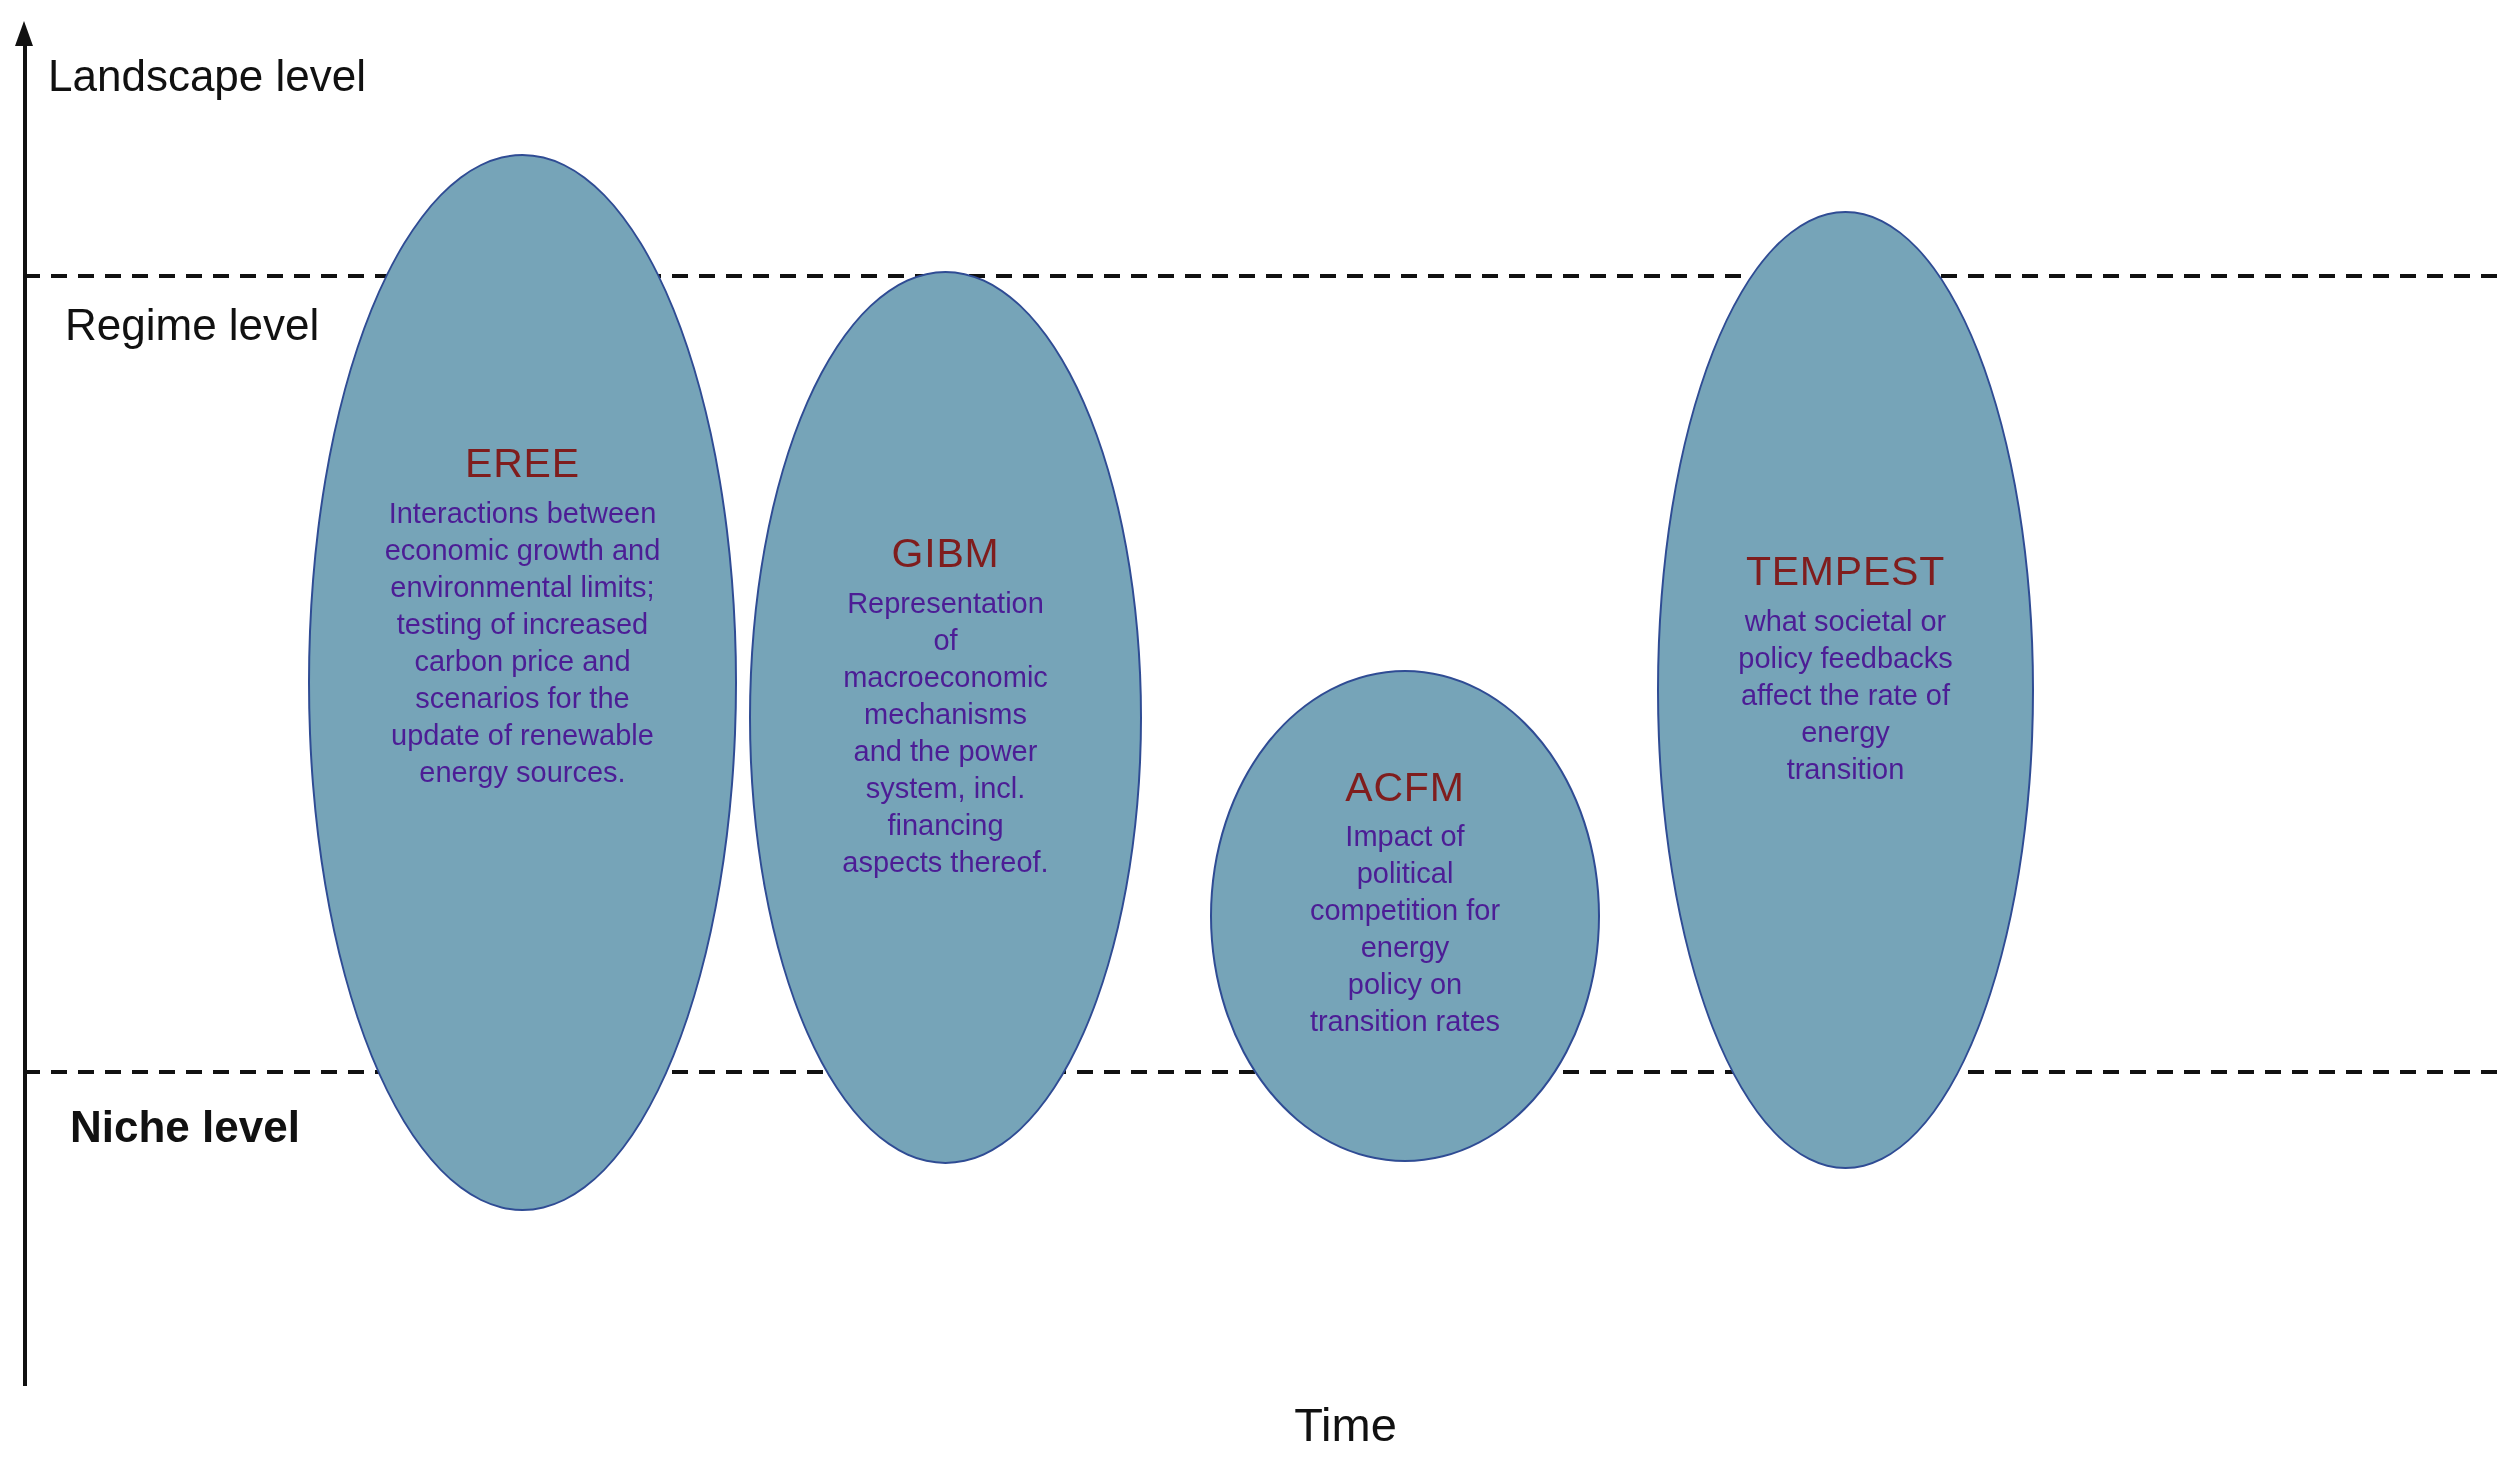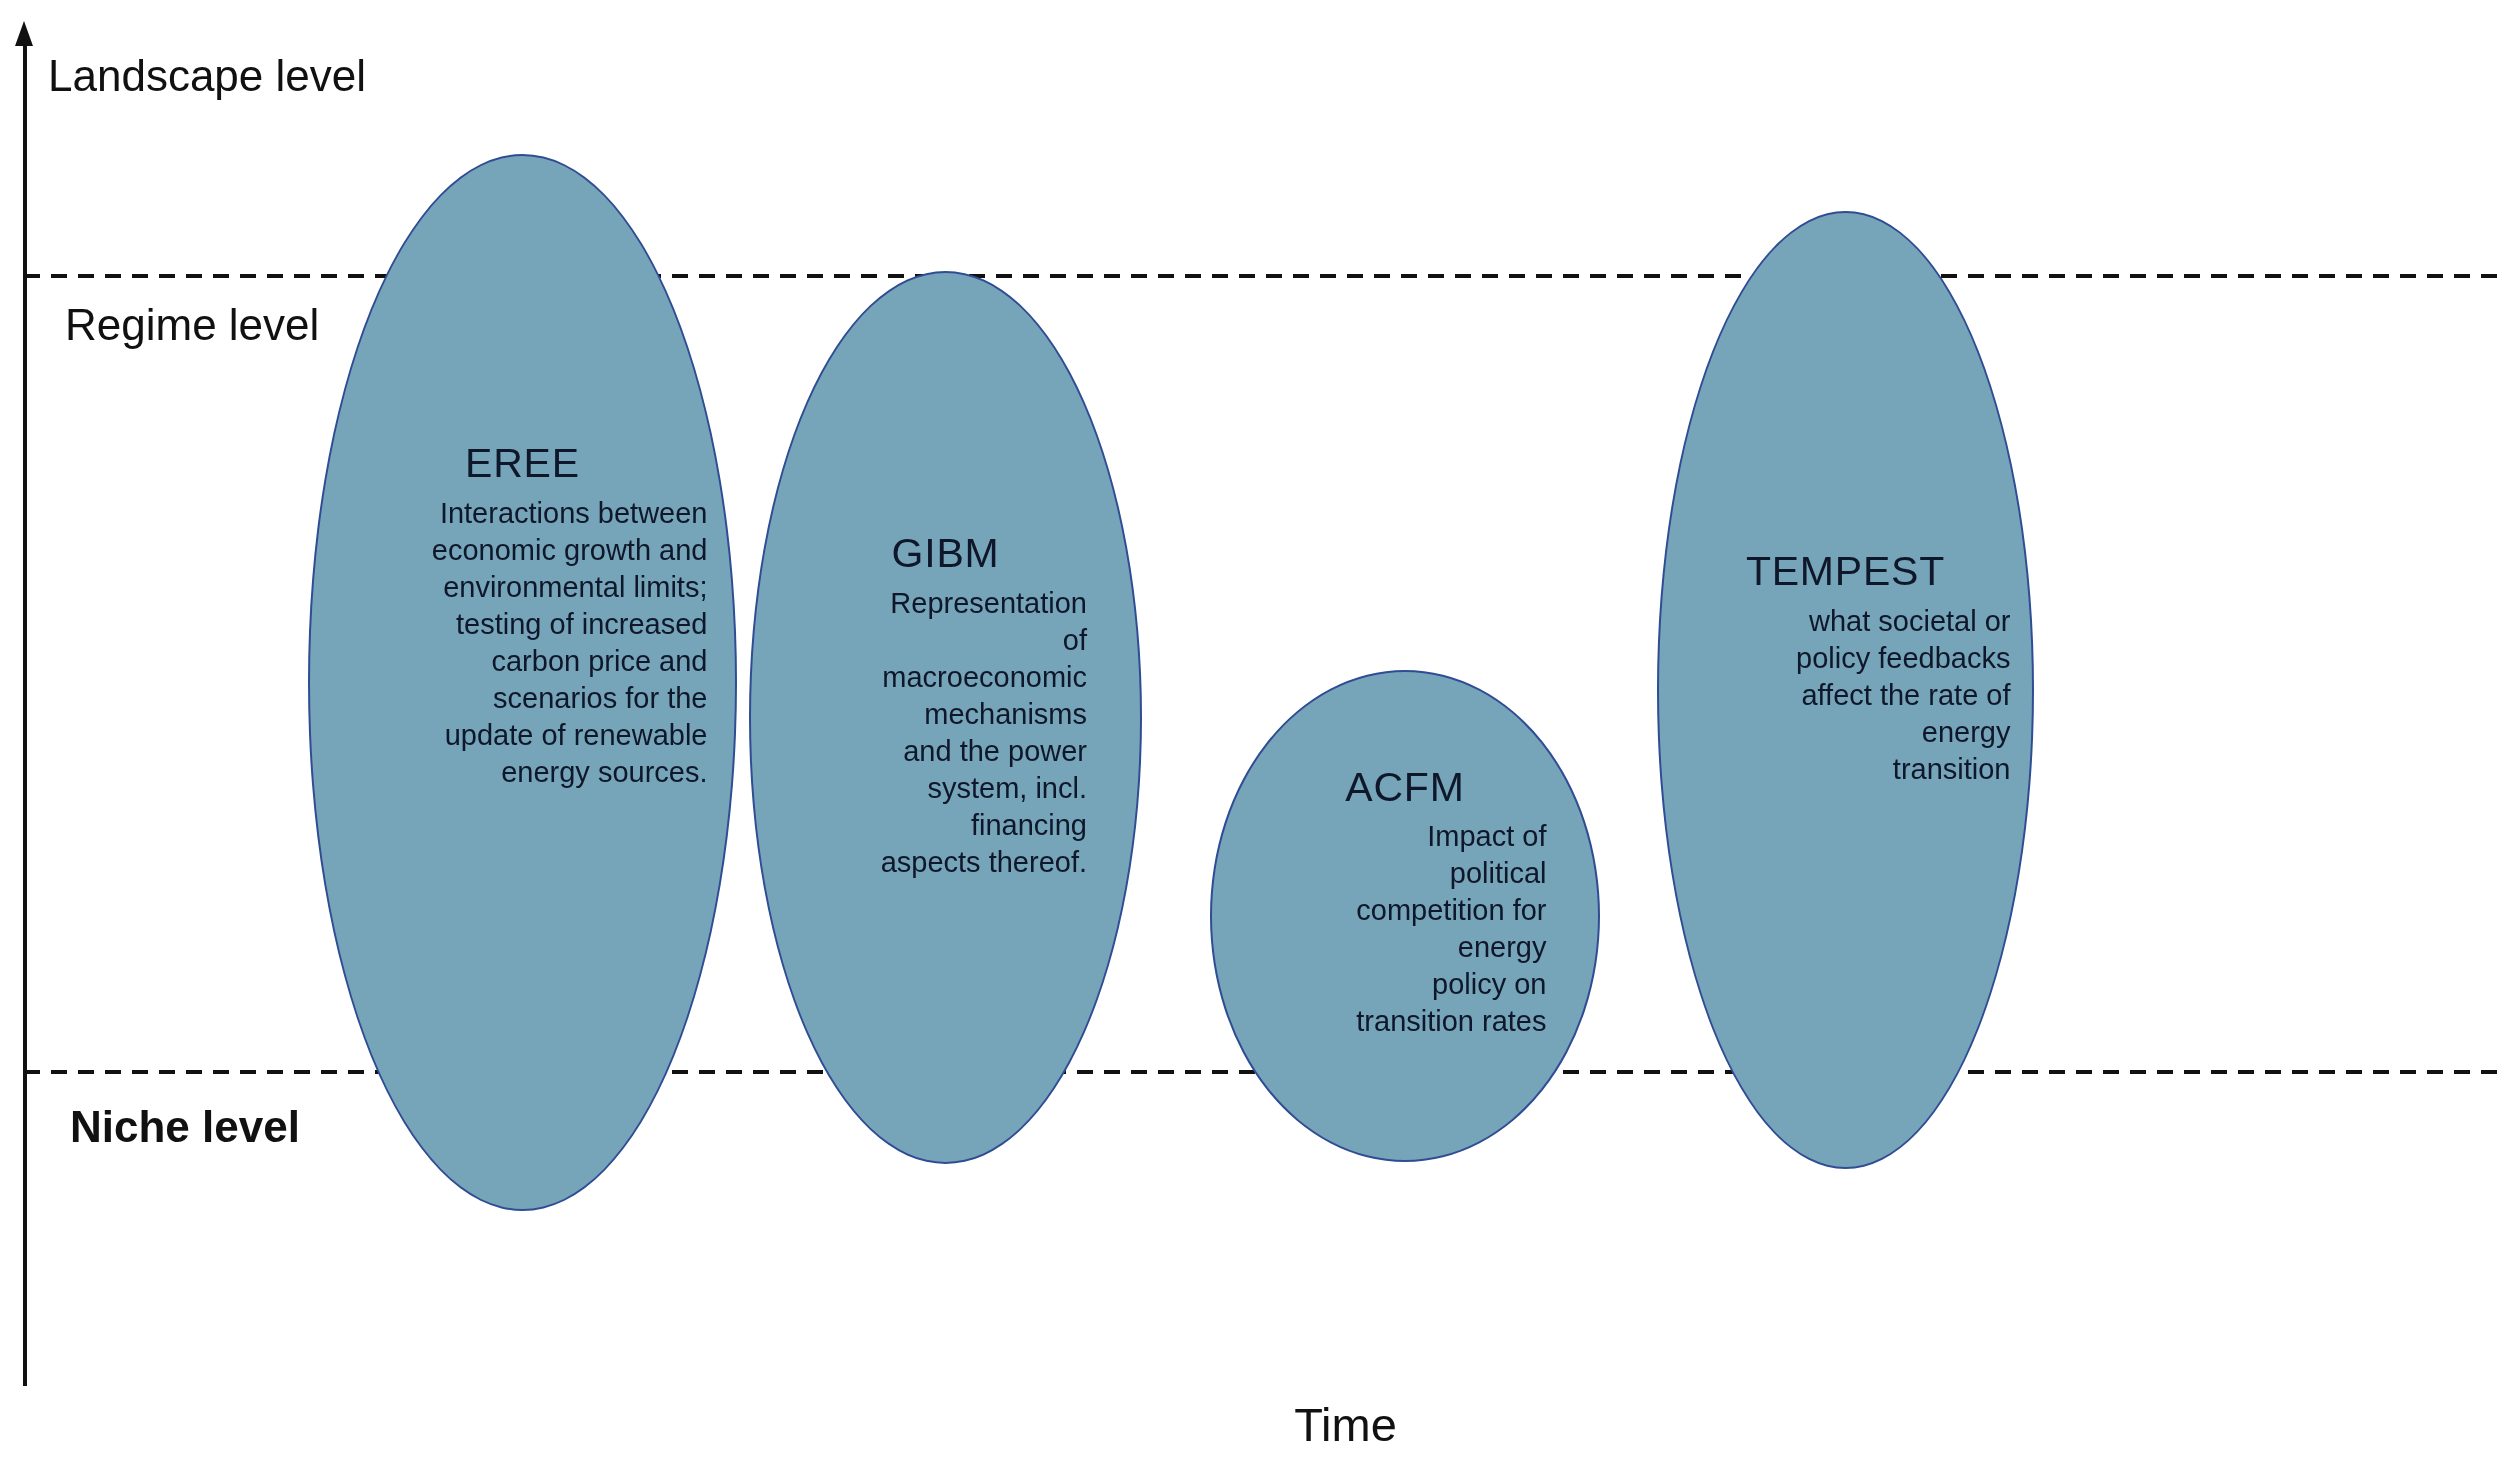--- a/index.html
+++ b/index.html
@@ -87,28 +87,27 @@
     justify-content: center;
     z-index: 2;
   }
   .ellipse-text {
     text-align: center;
   }
   .model-title {
     font-size: 41px;
     letter-spacing: 0.8px;
     margin-bottom: 7.9px;
-    color: #0f172a;
+    color: #7f1d1d;
   }
   .model-desc {
     font-size: 29px;
     line-height: 37px;
     white-space: pre-line;
-    color: #0f172a;
-    text-align: right;
+    color: #4c1d95;
   }
 
   .eree    { left: 308px;  top: 154px; width: 425px; height: 1053px; }
   .eree    .ellipse-text { width: 370px; transform: translateY(-67px); }
 
   .gibm    { left: 749px;  top: 271px; width: 389px; height: 889px; }
   .gibm    .ellipse-text { width: 283px; transform: translateY(-11.8px); }
 
   .acfm    { left: 1210px; top: 670px; width: 386px; height: 488px; }
   .acfm    .ellipse-text { width: 283px; transform: translateY(-14px); }

